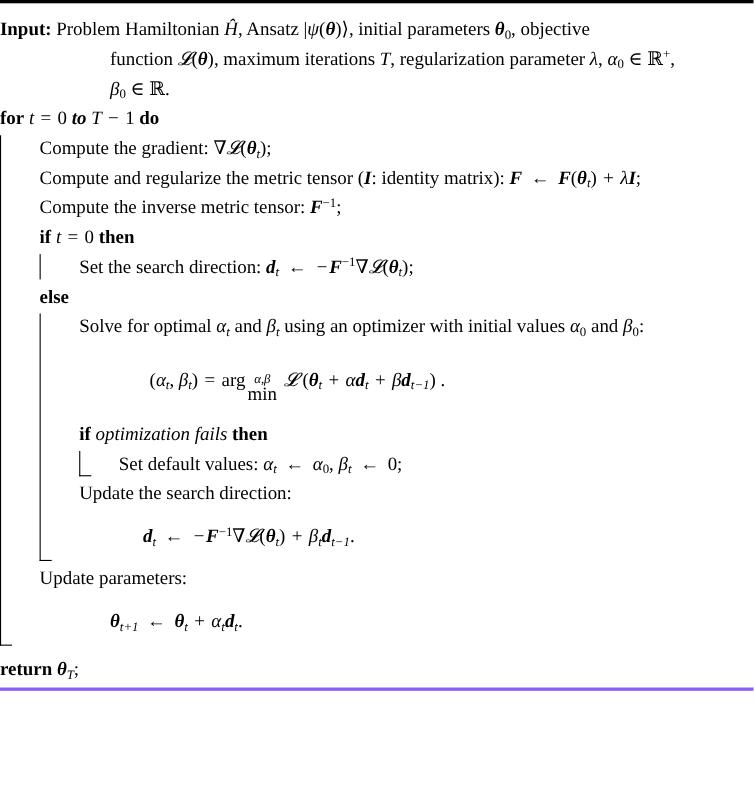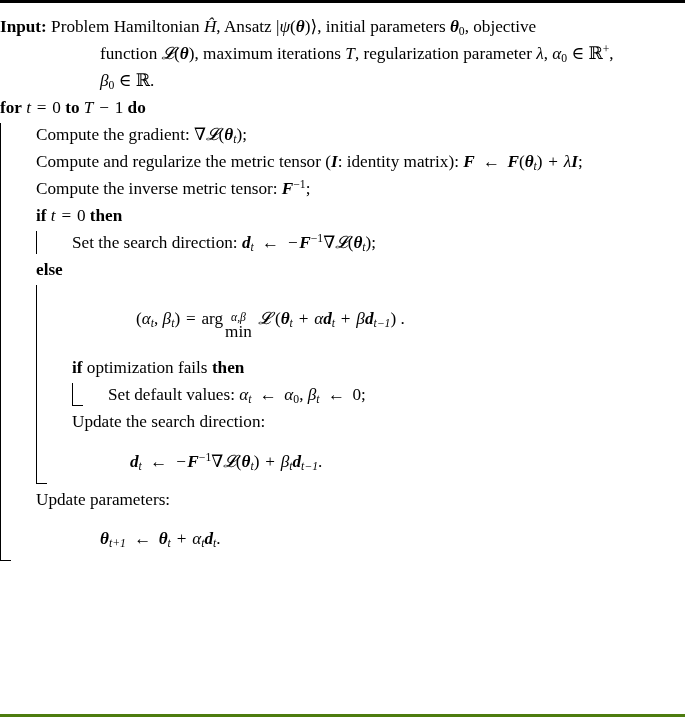--- a/index.html
+++ b/index.html
@@ -11,35 +11,35 @@
     width: 685px;
     height: 717px;
     font-family: "Liberation Serif", "DejaVu Serif", serif;
     color: #000000;
     overflow: hidden;
   }
 
   #algo {
     position: relative;
     width: 685px;
-    height: 717px;
+    height: 628px;
     box-sizing: border-box;
     border-top: 3px solid #000;
-    border-bottom: 3px solid #4d7c0f;
+    border-bottom: 3px solid #8b5cf6;
     padding: 10px 0 0 0;
   }
 
   .line {
     font-size: 17.2px;
     line-height: 27px;
     white-space: nowrap;
   }
 
   .kw { font-weight: bold; }
-  .it { }
+  .it { font-style: italic; }
 
   
   .mi { font-style: italic; font-family: "Liberation Serif", serif; }
   .bm { font-weight: bold; font-style: italic; font-family: "Liberation Serif", serif; }
   .cal { font-family: "Liberation Serif", serif; font-style: italic; }
   .up { font-style: normal; }
   sub, sup {
     font-size: 0.68em;
     line-height: 0;
   }
@@ -154,20 +154,23 @@
         Set the search direction: <span class="bm">d</span><sub class="mi">t</sub> <span class="op">←</span> <span class="thin">−</span><span class="bm">F</span><sup class="up">−1</sup>∇<span class="cal">𝓛</span>(<span class="bm">θ</span><sub class="mi">t</sub>);
       </div>
     </div>
 
     <div class="line">
       <span class="kw">else</span>
     </div>
 
     <div class="blk foot">
 
+      <div class="line">
+        Solve for optimal <span class="mi">α</span><sub class="mi">t</sub> and <span class="mi">β</span><sub class="mi">t</sub> using an optimizer with initial values <span class="mi">α</span><sub class="up">0</sub> and <span class="mi">β</span><sub class="up">0</sub>:
+      </div>
 
       <div class="eq">
         (<span class="mi">α</span><sub class="mi">t</sub>, <span class="mi">β</span><sub class="mi">t</sub>) <span class="thin">=</span> arg<span class="argminwrap"><span class="body">min</span><span class="lim"><span class="mi">α</span>,<span class="mi">β</span></span></span> <span class="cal">𝓛</span> (<span class="bm">θ</span><sub class="mi">t</sub> <span class="thin">+</span> <span class="mi">α</span><span class="bm">d</span><sub class="mi">t</sub> <span class="thin">+</span> <span class="mi">β</span><span class="bm">d</span><sub class="mi">t−1</sub>) .
       </div>
 
       <div class="line">
         <span class="kw">if</span>
         <span class="it">optimization fails</span>
         <span class="kw">then</span>
       </div>
@@ -191,14 +194,18 @@
     <div class="line">
       Update parameters:
     </div>
 
     <div class="eq">
       <span class="bm">θ</span><sub class="mi">t+1</sub> <span class="op">←</span> <span class="bm">θ</span><sub class="mi">t</sub> <span class="thin">+</span> <span class="mi">α</span><sub class="mi">t</sub><span class="bm">d</span><sub class="mi">t</sub>.
     </div>
 
   </div>
 
+  <div class="line" style="margin-top:6px;">
+    <span class="kw">return</span>
+    <span><span class="bm">θ</span><sub class="mi">T</sub>;</span>
+  </div>
 
 </div>
 
 </body></html>

